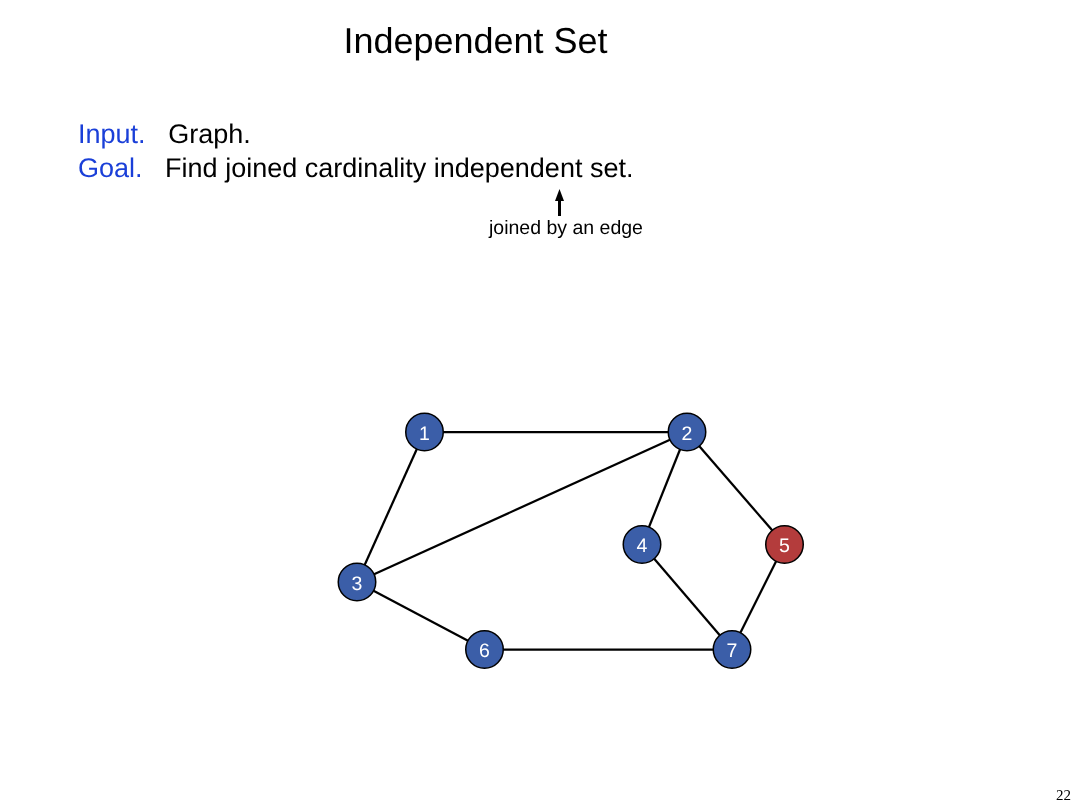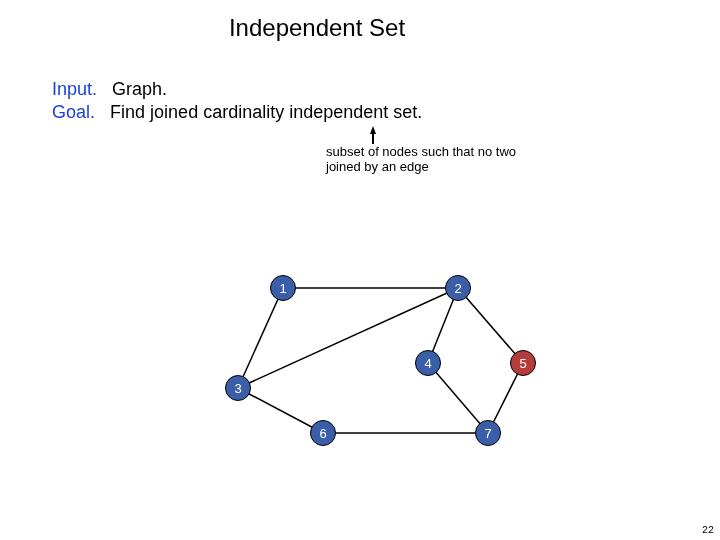--- a/index.html
+++ b/index.html
@@ -85,21 +85,21 @@
     justify-content: center;
     box-sizing: border-box;
   }
   .blue { background: #3b5ea8; }
   .red  { background: #b43c3c; }
   .page-num {
     position: absolute;
     bottom: 4px;
     right: 6px;
     font-size: 10px;
-    font-family: Liberation Mono, monospace;
+    font-family: Liberation Serif, serif;
     color: #000;
   }
 </style>
 </head>
 <body>
 
 <div class="title">Independent Set</div>
 
 <div class="body-text">
   <div>
@@ -111,21 +111,20 @@
     <span class="goal-label">Goal.</span>
     <span>&nbsp;</span>
     <span>Find joined cardinality independent set.</span>
   </div>
 </div>
 
 <div class="arrow-up"></div>
 <div class="arrow-shaft"></div>
 
 <div class="annotation">
-  <div>subset of nodes such that no two</div>
   <div>joined by an edge</div>
 </div>
 
 <div class="graph" id="graph">
   <svg id="edges" width="400" height="230">
       <line x1="103" y1="43" x2="278" y2="43" stroke="#000" stroke-width="1.5"></line>
       <line x1="103" y1="43" x2="58" y2="143" stroke="#000" stroke-width="1.5"></line>
       <line x1="278" y1="43" x2="58" y2="143" stroke="#000" stroke-width="1.5"></line>
       <line x1="278" y1="43" x2="248" y2="118" stroke="#000" stroke-width="1.5"></line>
       <line x1="278" y1="43" x2="343" y2="118" stroke="#000" stroke-width="1.5"></line>

